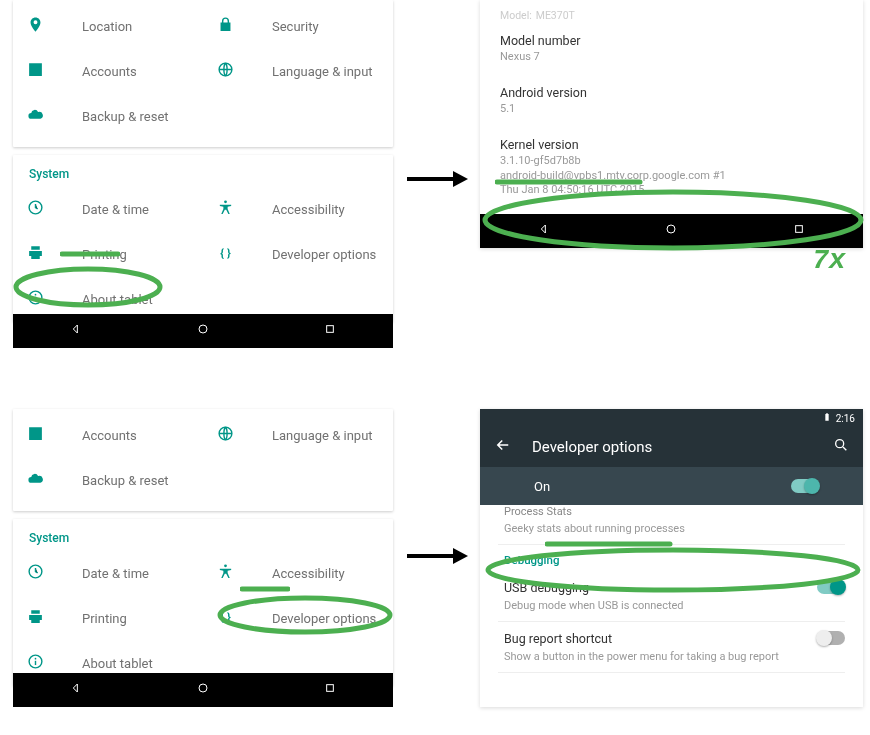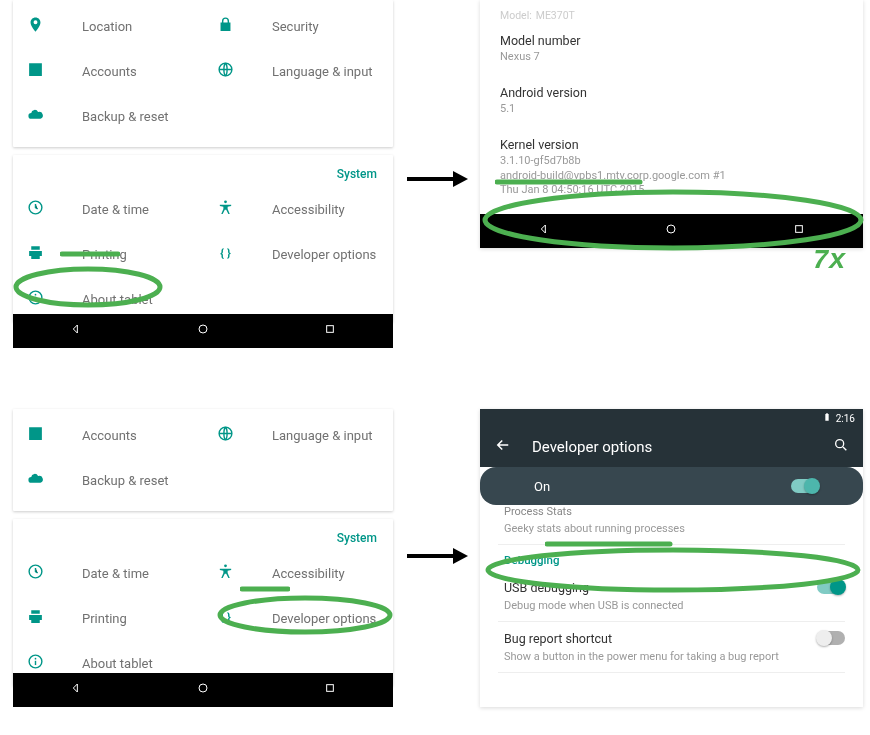--- a/index.html
+++ b/index.html
@@ -8,41 +8,41 @@
   
   
   .p1 { left: 13px; top: 0; width: 380px; height: 348px; box-shadow: none; }
   .p1-card { background: #fff; box-shadow: 0 1px 3px rgba(0,0,0,0.2); border-radius: 1px; }
   .p1-card1 { padding: 4px 0 8px 0; }
   .p1-card2 { margin-top: 8px; }
   .row2col { display: flex; }
   .cell { flex: 1; display: flex; align-items: center; padding: 12px 14px; }
   .label { margin-left: 38px; font-size: 13px; color: #717171; }
   .teal { color: #009688; }
-  .section-header { padding: 12px 16px 6px 16px; font-size: 12px; color: #009688; font-weight: 500; text-align: right; }
+  .section-header { padding: 12px 16px 6px 16px; font-size: 12px; color: #009688; font-weight: 500; }
   .navbar { position: absolute; bottom: 0; left: 0; right: 0; height: 34px; background: #000; display: flex; align-items: center; justify-content: space-around; }
   .navbar svg { width: 16px; height: 16px; }
   
   
   .p2 { left: 480px; top: 0; width: 383px; height: 248px; display: flex; flex-direction: column; }
   .p2-content { flex: 1; padding: 0 20px; }
   .info-block { padding: 10px 0; border-bottom: 0; }
   .info-title { font-size: 12.5px; color: #333; margin-bottom: 2px; }
   .info-sub { font-size: 11px; color: #999; line-height: 1.35; }
   .info-sub-light { font-size: 10.5px; color: #ccc; }
   
   
   .p3 { left: 13px; top: 409px; width: 380px; height: 298px; box-shadow: none; }
   
   
   .p4 { left: 480px; top: 409px; width: 383px; height: 298px; display: flex; flex-direction: column; overflow: hidden; }
   .statusbar { height: 18px; background: #263238; display: flex; justify-content: flex-end; align-items: center; padding-right: 8px; color: #fff; font-size: 10px; gap: 4px; text-align: right; }
   .appbar { height: 40px; background: #263238; display: flex; align-items: center; padding: 0 14px; color: #fff; }
   .appbar-title { font-size: 15px; margin-left: 20px; flex: 1; }
-  .onbar { height: 38px; background: #37474F; display: flex; align-items: center; padding: 0 44px 0 54px; color: #fff; font-size: 13px; border-radius: 16px; }
+  .onbar { height: 38px; background: #37474F; display: flex; align-items: center; padding: 0 44px 0 54px; color: #fff; font-size: 13px; }
   .onbar-label { flex: 1; }
   .p4-content { flex: 1; overflow: hidden; padding: 0 18px; }
   .dev-item { padding: 9px 0 9px 6px; border-bottom: 1px solid #eee; display: flex; align-items: flex-start; }
   .dev-item-text { flex: 1; }
   .dev-title { font-size: 12.5px; color: #333; }
   .dev-sub { font-size: 11px; color: #999; margin-top: 4px; }
   .dev-header { font-size: 11.5px; color: #009688; padding: 8px 0 4px 6px; font-weight: 500; }
   
   
   .switch { width: 28px; height: 14px; border-radius: 7px; position: relative; background: #b0b0b0; }

